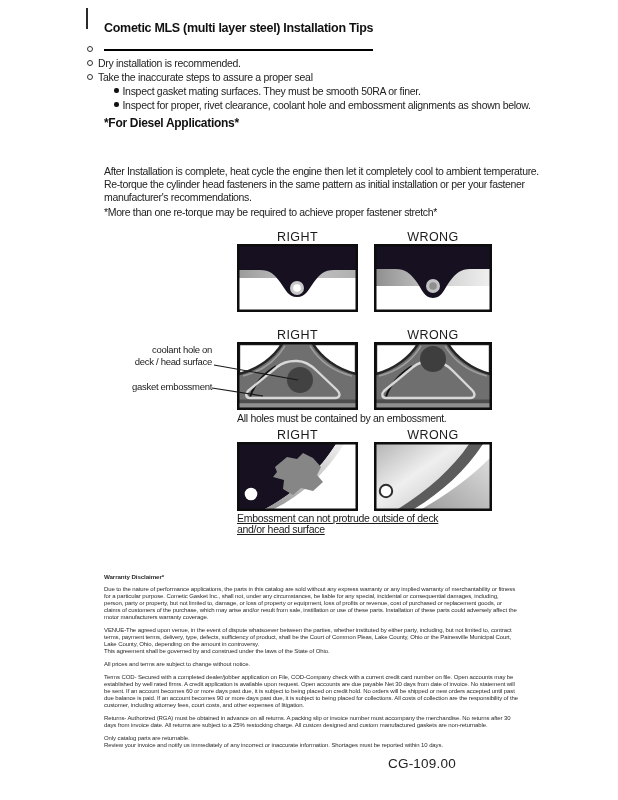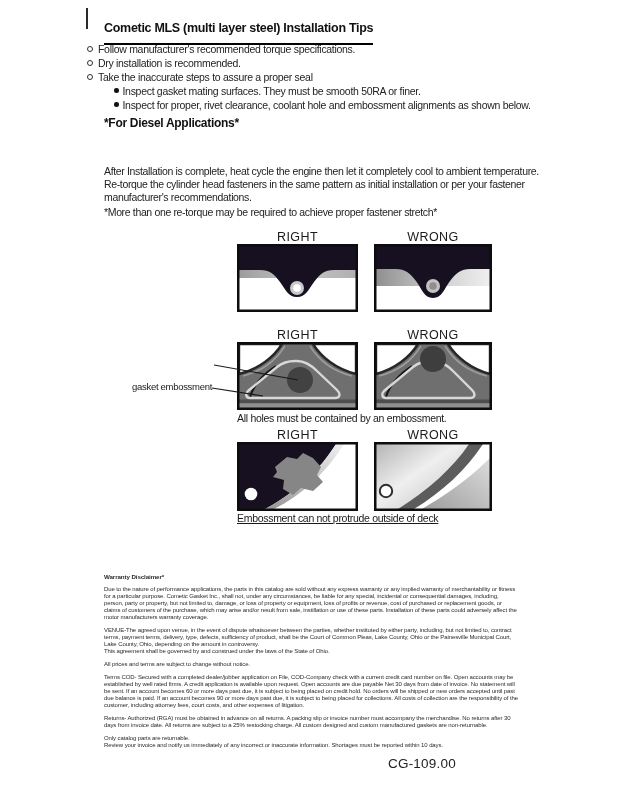--- a/index.html
+++ b/index.html
@@ -4,21 +4,21 @@
 <style>
   html,body{margin:0;padding:0;background:#ffffff;}
   .page{
     position:relative;width:618px;height:800px;background:#ffffff;overflow:hidden;
     font-family:"Liberation Sans", sans-serif;color:#232323;
   }
   .abs{position:absolute;}
   .tick{width:2px;height:21px;background:#2a2a2a;}
   .title{
     font-size:12.5px;font-weight:bold;letter-spacing:-0.3px;color:#111;
-    border-bottom:2px solid #000;padding-bottom:8px;display:inline-block;
+    border-bottom:2px solid #000;padding-bottom:14px;display:inline-block;
   }
   .tips{font-size:10.5px;letter-spacing:-0.3px;line-height:14px;}
   .tip-row{display:flex;align-items:flex-start;white-space:nowrap;height:14px;}
   .tip-sub{margin-left:27px;}
   .mk{flex:0 0 auto;border-radius:50%;}
   .mk-open{width:4px;height:4px;border:1px solid #333;margin:4px 5px 0 0;}
   .mk-fill{width:4.5px;height:4.5px;background:#111;margin:4px 4px 0 0;}
   .h2{font-size:12px;font-weight:bold;letter-spacing:-0.3px;color:#111;}
   .para{font-size:10.5px;letter-spacing:-0.35px;line-height:13.2px;width:442px;}
   .dlabel{font-size:12.5px;letter-spacing:0.4px;color:#1a1a1a;text-align:center;}
@@ -38,21 +38,20 @@
 
   <div class="abs tick" style="left:86px;top:8px;"></div>
 
   <div class="abs" style="left:104px;top:18px;">
     <span class="title">Cometic MLS (multi layer steel) Installation Tips</span>
   </div>
 
   <div class="abs tips" style="left:87px;top:42px;">
     <div class="tip-row">
       <span class="mk mk-open"></span>
-      <span>Follow manufacturer's recommended torque specifications.</span>
     </div>
     <div class="tip-row">
       <span class="mk mk-open"></span>
       <span>Dry installation is recommended.</span>
     </div>
     <div class="tip-row">
       <span class="mk mk-open"></span>
       <span>Take the inaccurate steps to assure a proper seal</span>
     </div>
     <div class="tip-row tip-sub">
@@ -105,20 +104,24 @@
       <circle cx="59" cy="42" r="7" fill="#c2c2c2"></circle>
       <circle cx="59" cy="42" r="3.8" fill="#8f8f8f"></circle>
       <rect x="1.25" y="1.25" width="115.5" height="65.5" fill="none" stroke="#0d0d0d" stroke-width="2.5"></rect>
     </svg>
   </div>
 
 
   <div class="abs dlabel" style="left:237px;top:328px;width:121px;">RIGHT</div>
   <div class="abs dlabel" style="left:374px;top:328px;width:118px;">WRONG</div>
 
+  <div class="abs sidelabel" style="left:112px;top:344px;width:100px;">
+    <div>coolant hole on</div>
+    <div>deck / head surface</div>
+  </div>
   <div class="abs sidelabel" style="left:112px;top:381px;width:100px;">gasket embossment</div>
 
   <div class="abs" style="left:237px;top:342px;">
     <svg width="121" height="68" viewBox="0 0 121 68">
       <rect width="121" height="68" fill="#6f6f6f"></rect>
       <rect x="2" y="57.5" width="117" height="3.8" fill="#4e4e4e"></rect>
       <rect x="2" y="61.3" width="117" height="4.7" fill="#8f8f8f"></rect>
       <path d="M2,2 H45 C37,15 22,27 2,32 Z" fill="#ffffff" stroke="#262626" stroke-width="2.4"></path>
       <path d="M76,2 H119 V32 C99,27 84,15 76,2 Z" fill="#ffffff" stroke="#262626" stroke-width="2.4"></path>
       <path d="M48,4 C40,17 26,29 6,34" stroke="#9d9d9d" stroke-width="1.5" fill="none"></path>
@@ -192,20 +195,21 @@
       <path d="M2,2 H95 C79,26 54,48 24,67 L2,67 Z" fill="url(#gw1)"></path>
       <path d="M95,2 C79,26 54,48 24,67 L40,67 C68,50 92,28 109,2 Z" fill="#5c5c5c"></path>
       <path d="M116,16 C96,36 72,53 48,67 L116,67 Z" fill="url(#gw2)"></path>
       <circle cx="12" cy="49" r="6.2" fill="#ffffff" stroke="#2e2e2e" stroke-width="2"></circle>
       <rect x="1.25" y="1.25" width="115.5" height="66.5" fill="none" stroke="#0d0d0d" stroke-width="2.5"></rect>
     </svg>
   </div>
 
   <div class="abs caption" style="left:237px;top:513px;line-height:11px;white-space:normal;width:260px;text-decoration:underline;">
     <div>Embossment can not protrude outside of deck</div>
+    <div>and/or head surface</div>
   </div>
 
   <div class="abs legal" style="left:104px;top:573px;">
     <div class="lh">Warranty Disclaimer*</div>
     <p>Due to the nature of performance applications, the parts in this catalog are sold without any express warranty or any implied warranty of merchantability or fitness for a particular purpose.  Cometic Gasket Inc., shall not, under any circumstances, be liable for any special, incidental or consequential damages, including, person, party or property, but not limited to, damage, or loss of property or equipment, loss of profits or revenue, cost of purchased or replacement goods, or claims of customers of the purchase, which may arise and/or result from sale, instillation or use of these parts.  Installation of these parts could adversely affect the motor manufacturers warranty coverage.</p>
     <p class="tight">VENUE-The agreed upon venue, in the event of dispute whatsoever between the parties, whether instituted by either party, including, but not limited to, contract terms, payment terms, delivery, type, defects, sufficiency of product, shall be the Court of Common Pleas, Lake County, Ohio or the Painesville Municipal Court, Lake County, Ohio, depending on the amount in controversy.</p>
     <p>This agreement shall be governed by and construed under the laws of the State of Ohio.</p>
     <p>All prices and terms are subject to change without notice.</p>
     <p>Terms COD- Secured with a completed dealer/jobber application on File, COD-Company check with a current credit card number on file.  Open accounts may be established by well rated firms.  A credit application is available upon request.  Open accounts are due payable Net 30 days from date of invoice.  No statement will be sent.  If an account becomes 60 or more days past due, it is subject to being placed on credit hold.  No orders will be shipped or new orders accepted until past due balance is paid.  If an account becomes 90 or more days past due, it is subject to being placed for collections.  All costs of collection are the responsibility of the customer, including attorney fees, court costs, and other expenses of litigation.</p>
     <p>Returns- Authorized (RGA) must be obtained in advance on all returns.  A packing slip or invoice number must accompany the merchandise.  No returns after 30 days from invoice date.  All returns are subject to a 25% restocking charge.  All custom designed and custom manufactured gaskets are non-returnable.</p>

